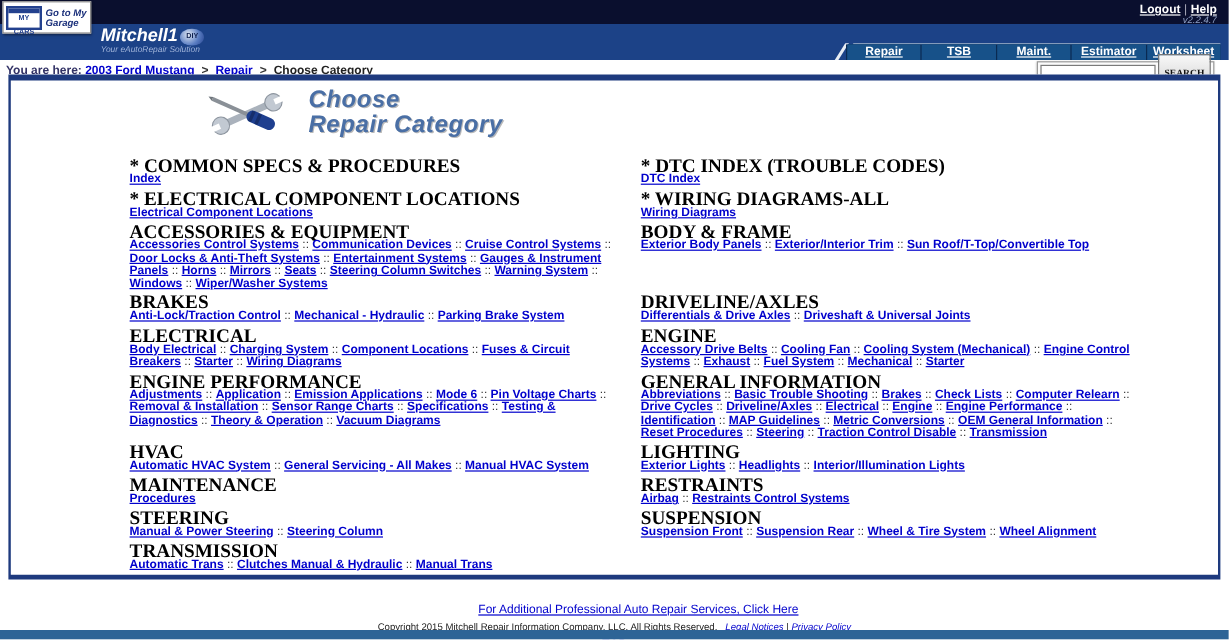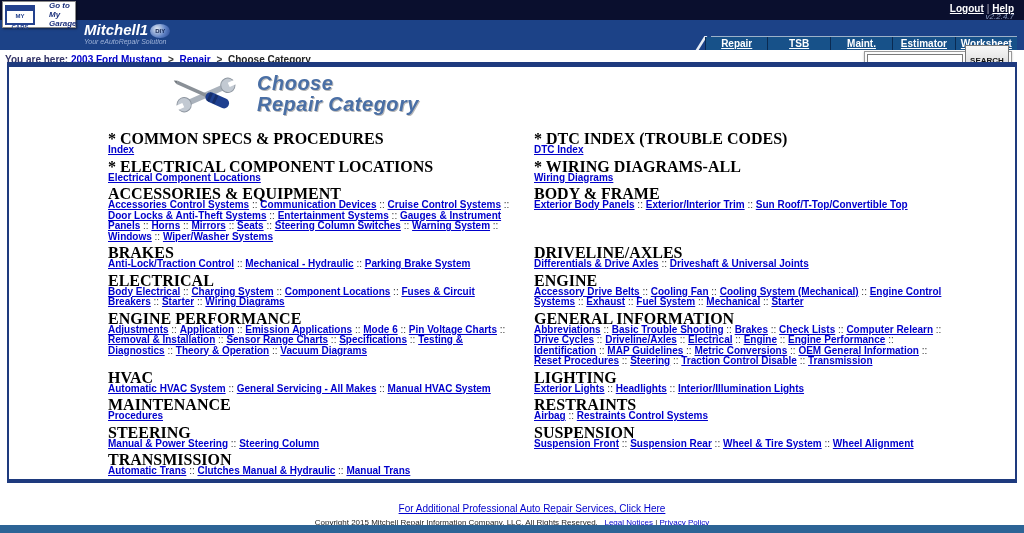--- a/index.html
+++ b/index.html
@@ -16,21 +16,21 @@
   .session a{color:#fff; text-decoration:underline; cursor:pointer;}
   .session .pipe{color:#aab; padding:0 3px; font-weight:normal;}
   .version{position:absolute; right:10px; top:12px; font-size:8px; font-style:italic; color:#8fa0c4;margin-left:31px;}
 
   
   .garage-btn{position:absolute; left:2px; top:1px; width:74px; height:27px; background:#fff;
     border:1px solid #8a8a8a; box-shadow:1px 1px 2px rgba(0,0,0,.5); z-index:9; display:flex; align-items:center; cursor:pointer;}
   .plate{width:30px; height:20px; margin-left:2px; border:2px solid #23418e; background:#fff; position:relative; flex:none;}
   .plate-top{height:4px; background:#23418e;}
   .plate-text{font-size:6px; font-weight:bold; color:#23418e; text-align:center; line-height:11px; letter-spacing:0;}
-  .garage-label{font-size:8px; line-height:9px; font-weight:bold; font-style:italic; color:#1a2f7a; padding-left:14px;}
+  .garage-label{font-size:8px; line-height:9px; font-weight:bold; font-style:italic; color:#1a2f7a; padding-left:3px;}
 
   
   .navybar{position:absolute; left:0; top:20px; width:1024px; height:30px; background:var(--navy);}
   .logo{position:absolute; left:84px; top:1px; color:#fff;}
   .logo-text{font-size:15px; font-weight:bold; font-style:italic; letter-spacing:0;}
   .logo-badge{display:inline-block; width:20px; height:14px; margin-left:2px; border-radius:50%;
     background:radial-gradient(circle at 35% 35%, #dfe7f2, #5b7ec2 55%, #23418e);
     font-size:6px; font-weight:bold; color:#0d1f4d; text-align:center; line-height:14px; vertical-align:2px;}
   .tagline{font-size:7px; font-style:italic; color:#9fb3d9; margin-top:-1px;}
 
@@ -47,21 +47,21 @@
   .crumbrow{position:absolute; left:0; top:50px; width:1024px; height:27px; background:#fff;}
   .crumb{position:absolute; left:5px; top:4px; font-size:10px; color:#333;}
   .crumb .label{font-weight:bold; color:#333366;}
   .crumb a{color:var(--link); font-weight:bold; text-decoration:underline; cursor:pointer;text-align:right;}
   .crumb .sep{color:#333; font-weight:bold; padding:0 3px;}
   .crumb .current{color:#222; font-weight:bold;text-align:center;}
   .searchbox{position:absolute; top:51px; right:12px; width:148px; height:19px; background:#fbfbfb;
     border:1px solid #999; box-shadow:0 1px 2px rgba(0,0,0,.25); display:flex; align-items:center; padding:2px;}
   .searchbox input{flex:1; height:13px; min-width:0; border:1px solid #7a7a7a; font-size:9px; padding:0 2px; font-family:"Liberation Sans",sans-serif;}
   .searchbox button{width:44px; height:32px; margin-left:2px; font-size:8px; font-weight:bold; color:#111;
-    background:linear-gradient(#f8f8f8,#cfcfcf); border:1px solid #777; cursor:pointer; font-family:Liberation Sans, sans-serif; line-height:10px;}
+    background:linear-gradient(#f8f8f8,#cfcfcf); border:1px solid #777; cursor:pointer; font-family:Liberation Serif, serif; line-height:10px;}
 
   
   .panel{position:absolute; left:7px; top:62px; width:1010px; height:421px; background:#fff;
     border-left:2px solid var(--panel); border-right:2px solid var(--panel);
     border-top:5px solid var(--panel); border-bottom:4px solid var(--panel);}
   .titleblock{display:flex; align-items:flex-start; margin:6px 0 0 160px;}
   .tools-icon{width:74px; height:44px; flex:none;}
   .pagetitle{margin-left:14px; font-size:20px; line-height:21px; font-weight:bold; font-style:italic;
     color:var(--title-blue); text-shadow:1px 1px 0 #b9b9b9; letter-spacing:.5px;}
 
@@ -70,21 +70,21 @@
   .cat-cell{vertical-align:top; width:426px; padding:0 14px 5px 0;}
   .cat-heading{font-size:16px; line-height:12px; font-weight:bold; color:#000;font-family:Liberation Serif, serif;}
   .cat-links{font-size:10px; line-height:10.5px;}
   .cat-link{color:var(--link); font-weight:bold; text-decoration:underline; cursor:pointer;}
   .cat-links .sep{color:#333; font-weight:normal;}
 
   
   .footer{position:absolute; left:0; top:498px; width:1024px; text-align:center;}
   .footer .promo{display:inline-block; margin-top:2px; font-size:10px; font-weight:normal; color:var(--link); text-decoration:underline; cursor:pointer;padding-left:40px;}
   .footer .copyline{margin-top:2px; font-size:8px; color:#222;}
-  .footer .copyline a{color:var(--link); text-decoration:underline; cursor:pointer;}
+  .footer .copyline a{color:var(--link); text-decoration:underline; cursor:pointer;font-style:italic;}
   .footer .toplink{display:inline-block; margin-top:2px; font-size:10px; font-weight:bold; color:var(--link); text-decoration:underline; cursor:pointer;}
   .bottombar{position:absolute; left:0; bottom:0; width:1024px; height:8px; background:var(--footerbar);}
 </style>
 </head>
 <body>
 
 <div id="screen">
 
   <div class="topbar">
     <div class="session">

